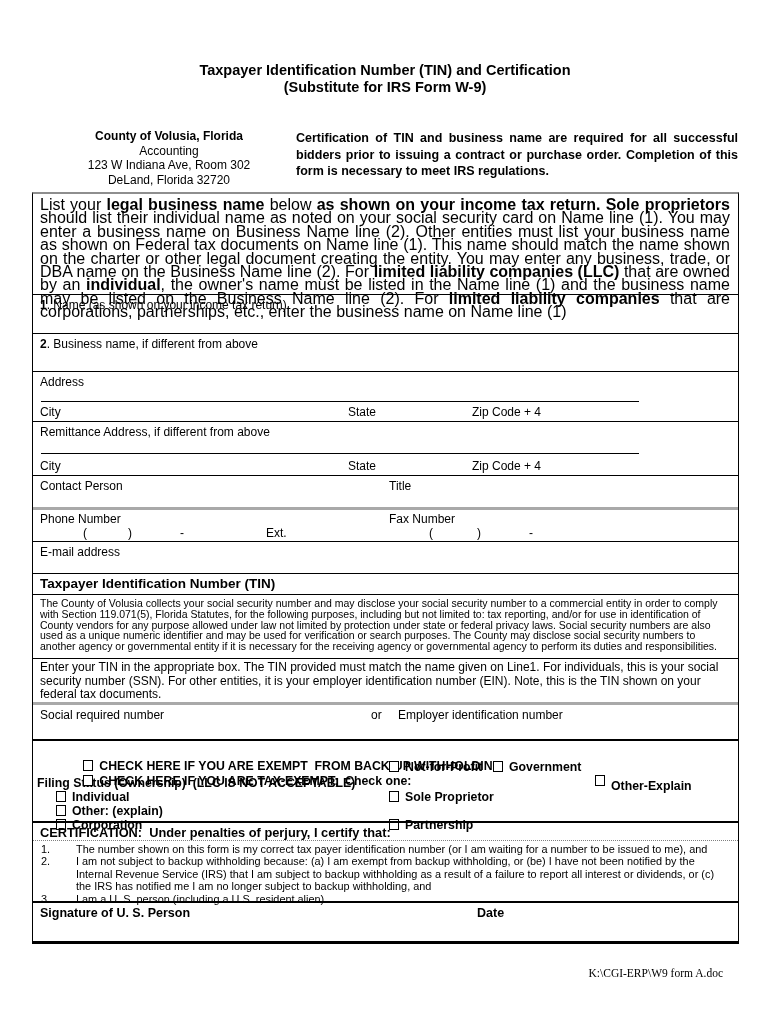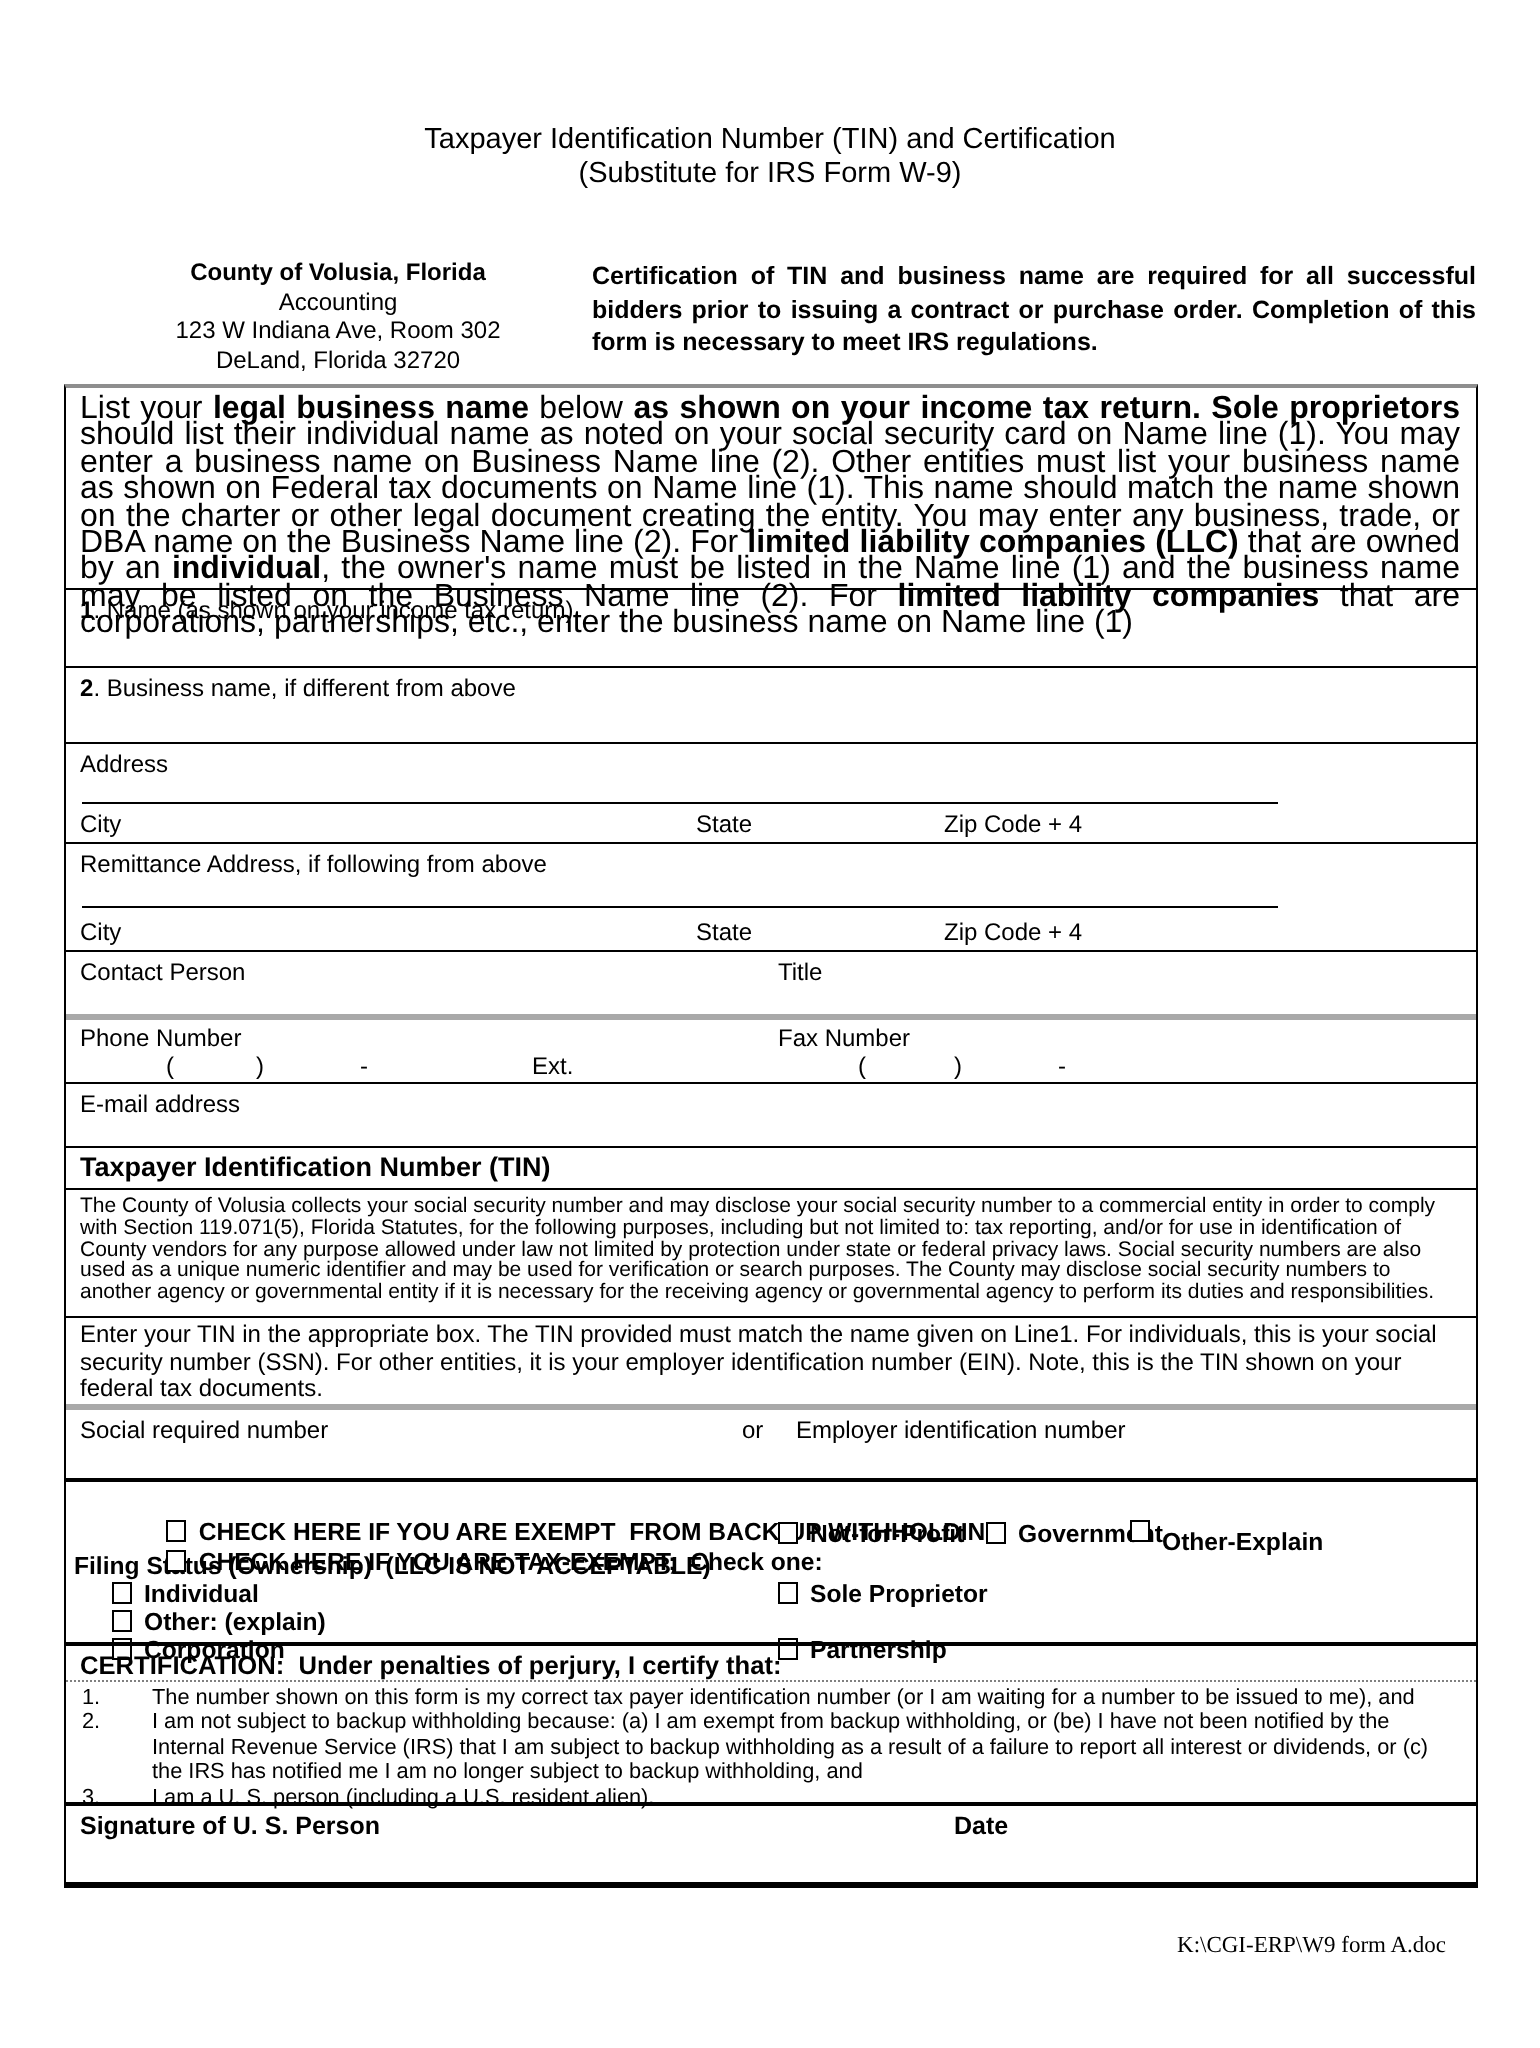--- a/index.html
+++ b/index.html
@@ -2,21 +2,21 @@
 <html><head>
 <meta charset="utf-8">
 <style>
   * { margin:0; padding:0; box-sizing:border-box; }
   html,body { background:#ffffff; }
   body { width:770px; height:1024px; font-family:"Liberation Sans", sans-serif; color:#000; position:relative; }
   .page { position:absolute; inset:0; background:#fff; overflow:hidden; }
 
   
   .doc-title { position:absolute; top:62px; left:0; width:770px; text-align:center;
-               font-weight:normal; font-size:14.5px; line-height:17px; }
+               font-weight:bold; font-size:14.5px; line-height:17px; }
   .agency-block { position:absolute; top:129px; left:78px; width:182px; text-align:center;
                   font-size:12px; line-height:14.5px; }
   .agency-block .agency-name { font-weight:bold; }
   .notice-block { position:absolute; top:130px; left:296px; width:442px;
                   font-weight:bold; font-size:12.5px; line-height:16.5px; text-align:justify; }
 
   
   .main-table { position:absolute; left:32px; top:192px; width:707px;
                 border-left:1px solid #000; border-right:1px solid #000;
                 border-top:2px solid #8e8e8e; border-bottom:3px solid #000; }
@@ -65,21 +65,21 @@
   .ssn-ein { position:absolute; left:365px; top:3px; }
 
   .r-checks { height:82px; padding-top:4px; font-size:12.3px; font-weight:bold; }
   .chk-line { position:relative; padding-left:23px; height:15px; line-height:14px; white-space:pre-wrap; }
   .chk-line2 { height:16px; }
   .filing { padding-left:4px; height:15px; line-height:14px; white-space:pre-wrap; }
   .fs-line { position:relative; padding-left:23px; height:14px; line-height:13.5px; }
   .cbx { display:inline-block; width:10px; height:11px; border:1.5px solid #000; background:#fff;
          vertical-align:-1px; margin-right:6px; }
   .opt { position:absolute; top:0; }
-  .opt-nfp { left:356px; } .opt-gov { left:460px; } .opt-oth { left:532px; }
+  .opt-nfp { left:356px; } .opt-gov { left:460px; } .opt-oth { left:562px;margin-top:15px; }
   .opt-oth .cbx { vertical-align:4px; }
   .fs-right { position:absolute; left:356px; top:0; }
 
   .r-certhead { height:20px; padding:2px 0 0 7px; font-size:12.8px; font-weight:bold;
                 border-bottom:1px dotted #808080; white-space:pre-wrap; }
   .r-certlist { height:60px; padding:2px 8px 0 8px; font-size:10.9px; line-height:12.4px; }
   .cert-item { display:flex; }
   .cert-num { width:35px; flex:0 0 35px; }
   .cert-text { flex:1; }
 
@@ -124,21 +124,21 @@
       <span class="addr-label">Address</span>
       <div class="addr-line"></div>
       <div class="csz">
         <span class="csz-city">City</span>
         <span class="csz-state">State</span>
         <span class="csz-zip">Zip Code + 4</span>
       </div>
     </div>
 
     <div class="row remit-block bt1">
-      <span class="addr-label">Remittance Address, if following from above</span>
+      <span class="addr-label">Remittance Address, if different from above</span>
       <div class="addr-line"></div>
       <div class="csz">
         <span class="csz-city">City</span>
         <span class="csz-state">State</span>
         <span class="csz-zip">Zip Code + 4</span>
       </div>
     </div>
 
     <div class="row r-contact bt1">
       <span>Contact Person</span>

